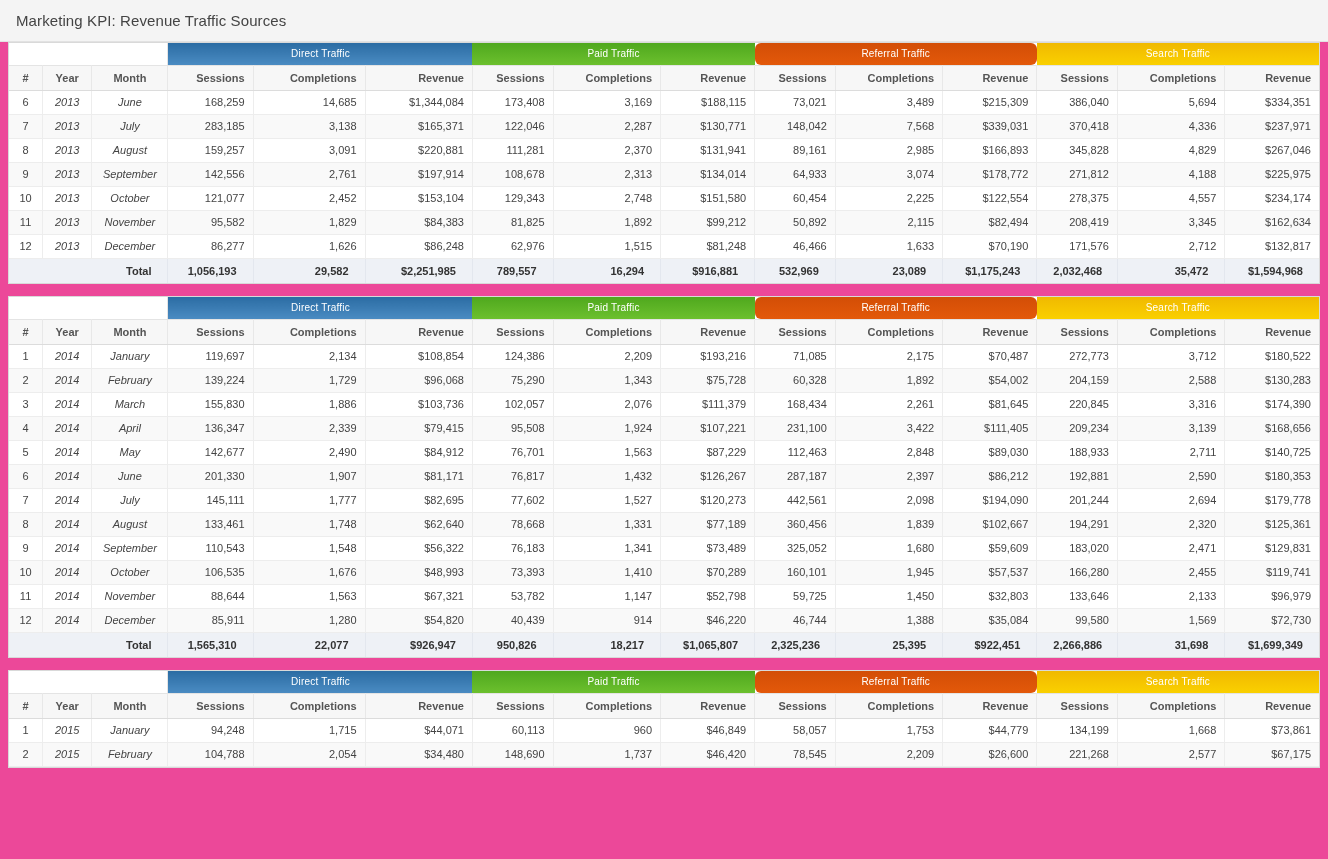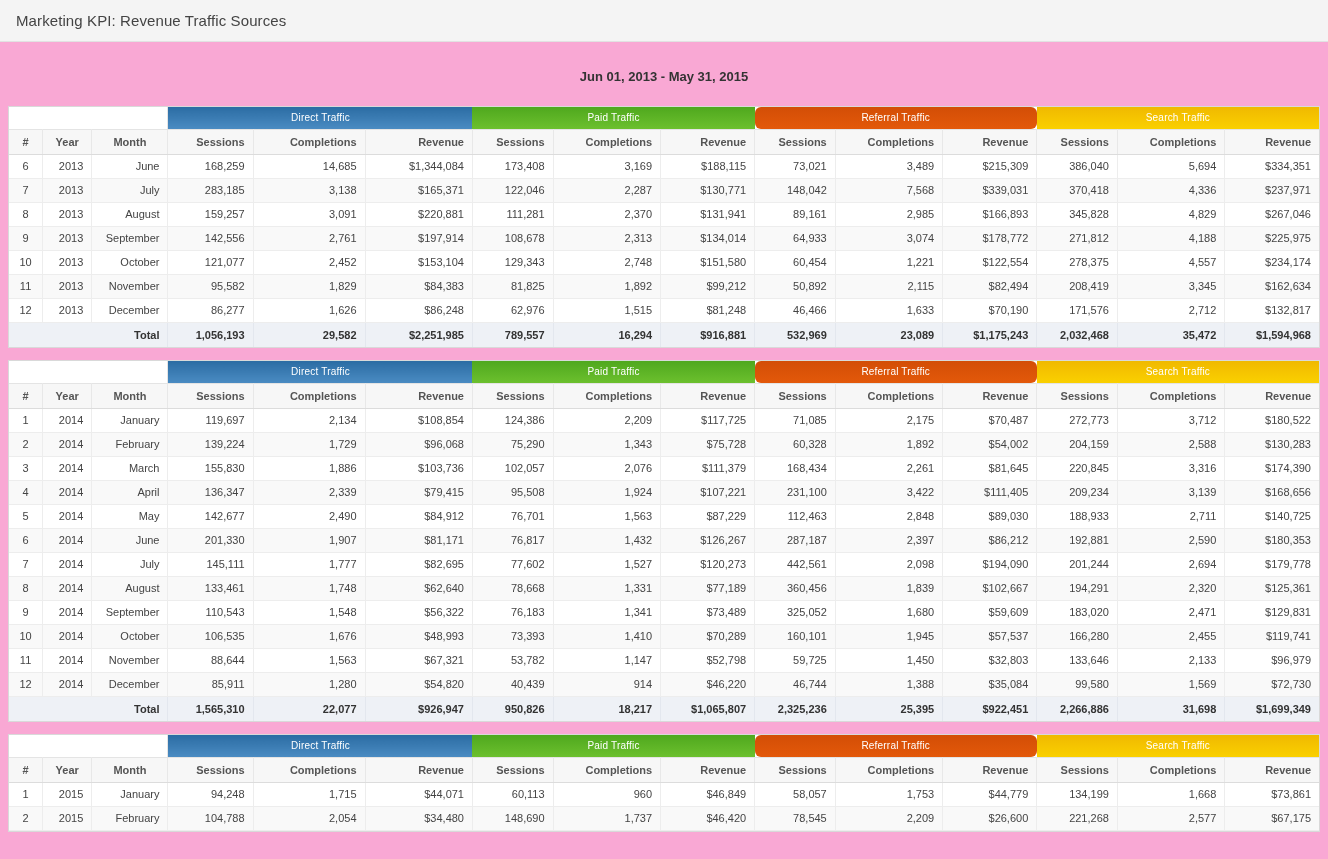--- a/index.html
+++ b/index.html
@@ -3,21 +3,21 @@
 <meta charset="utf-8">
 <style>
   * { box-sizing: border-box; }
   html, body {
     margin: 0; padding: 0;
     width: 1328px; height: 859px;
     overflow: hidden;
     background: #ffffff;
     font-family: "Liberation Sans", sans-serif;
   }
-  #app { width: 1328px; height: 859px; position: relative; overflow: hidden; background:#f9a8d4; }
+  #app { width: 1328px; height: 859px; position: relative; overflow: hidden; background:#ec4899; }
 
   
   .titlebar {
     height: 42px;
     background: #f4f4f4;
     border-bottom: 1px solid #e2e2e2;
     display: flex;
     align-items: center;
     padding: 0 16px;
   }
@@ -93,50 +93,49 @@
     border-bottom: 1px solid #ededed;
     border-right: 1px solid #ededed;
     padding: 0 8px;
     vertical-align: middle;
     white-space: nowrap;
     overflow: hidden;
   }
   tr.datarow td:last-child { border-right: none; }
   tr.datarow.odd td  { background: #ffffff; }
   tr.datarow.even td { background: #f9f9f9; }
-  td.l { text-align: right; }
+  td.l { text-align: center; font-style: italic; }
   td.c { text-align: center; }
   td.r { text-align: right; }
 
   
   tr.totalrow td {
     height: 25px;
     font-size: 11px;
     font-weight: bold;
     color: #333333;
     background: #eef1f6;
     border-top: 1px solid #dde2ea;
     border-right: 1px solid #e3e7ee;
-    padding: 0 8px;
+    padding: 0 16px;
     vertical-align: middle;
     white-space: nowrap;
     margin-top: 48px;
   }
   tr.totalrow td:last-child { border-right: none; }
 </style>
 </head>
 <body>
 
 <div id="app">
 
   <div class="titlebar">
     <span class="title">Marketing KPI: Revenue Traffic Sources</span>
   </div>
 
-  <div class="daterange">Jun 01, 2013 - May 31, 2015</div>
 
   <div id="tables-host">
       <div class="tblwrap">
         <table class="kpi">
           <colgroup>
             <col style="width: 30px;">
             <col style="width: 44px;">
             <col style="width: 68px;">
             <col style="width: 76px;">
             <col style="width: 100px;">
@@ -250,21 +249,21 @@
               <td class="c">10</td>
               <td class="l">2013</td>
               <td class="l">October</td>
               <td class="r">121,077</td>
               <td class="r">2,452</td>
               <td class="r">$153,104</td>
               <td class="r">129,343</td>
               <td class="r">2,748</td>
               <td class="r">$151,580</td>
               <td class="r">60,454</td>
-              <td class="r">1,221</td>
+              <td class="r">2,225</td>
               <td class="r">$122,554</td>
               <td class="r">278,375</td>
               <td class="r">4,557</td>
               <td class="r">$234,174</td>
             </tr>
             <tr class="datarow even">
               <td class="c">11</td>
               <td class="l">2013</td>
               <td class="l">November</td>
               <td class="r">95,582</td>
@@ -363,21 +362,21 @@
           <tbody>
             <tr class="datarow odd">
               <td class="c">1</td>
               <td class="l">2014</td>
               <td class="l">January</td>
               <td class="r">119,697</td>
               <td class="r">2,134</td>
               <td class="r">$108,854</td>
               <td class="r">124,386</td>
               <td class="r">2,209</td>
-              <td class="r">$117,725</td>
+              <td class="r">$193,216</td>
               <td class="r">71,085</td>
               <td class="r">2,175</td>
               <td class="r">$70,487</td>
               <td class="r">272,773</td>
               <td class="r">3,712</td>
               <td class="r">$180,522</td>
             </tr>
             <tr class="datarow even">
               <td class="c">2</td>
               <td class="l">2014</td>

